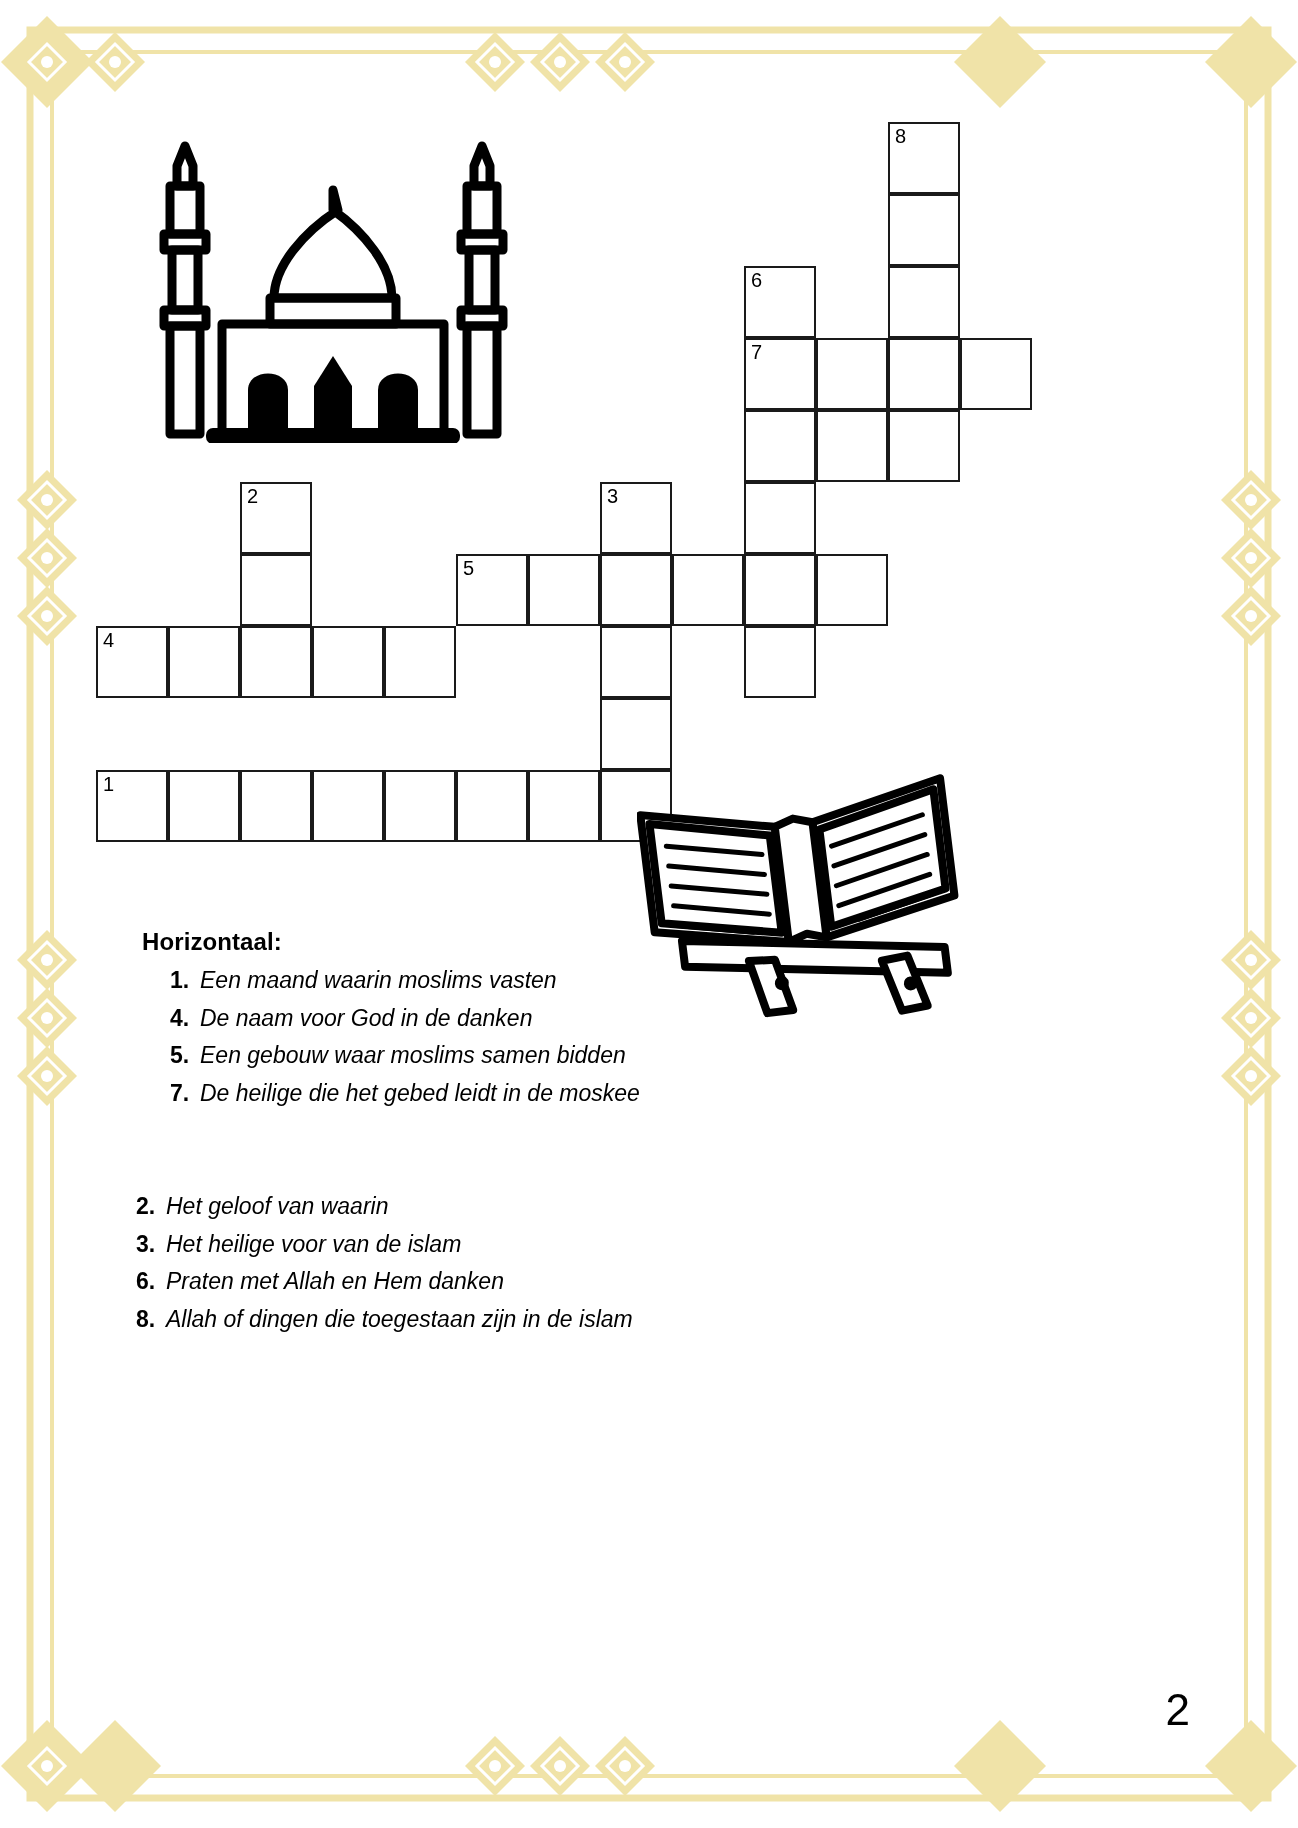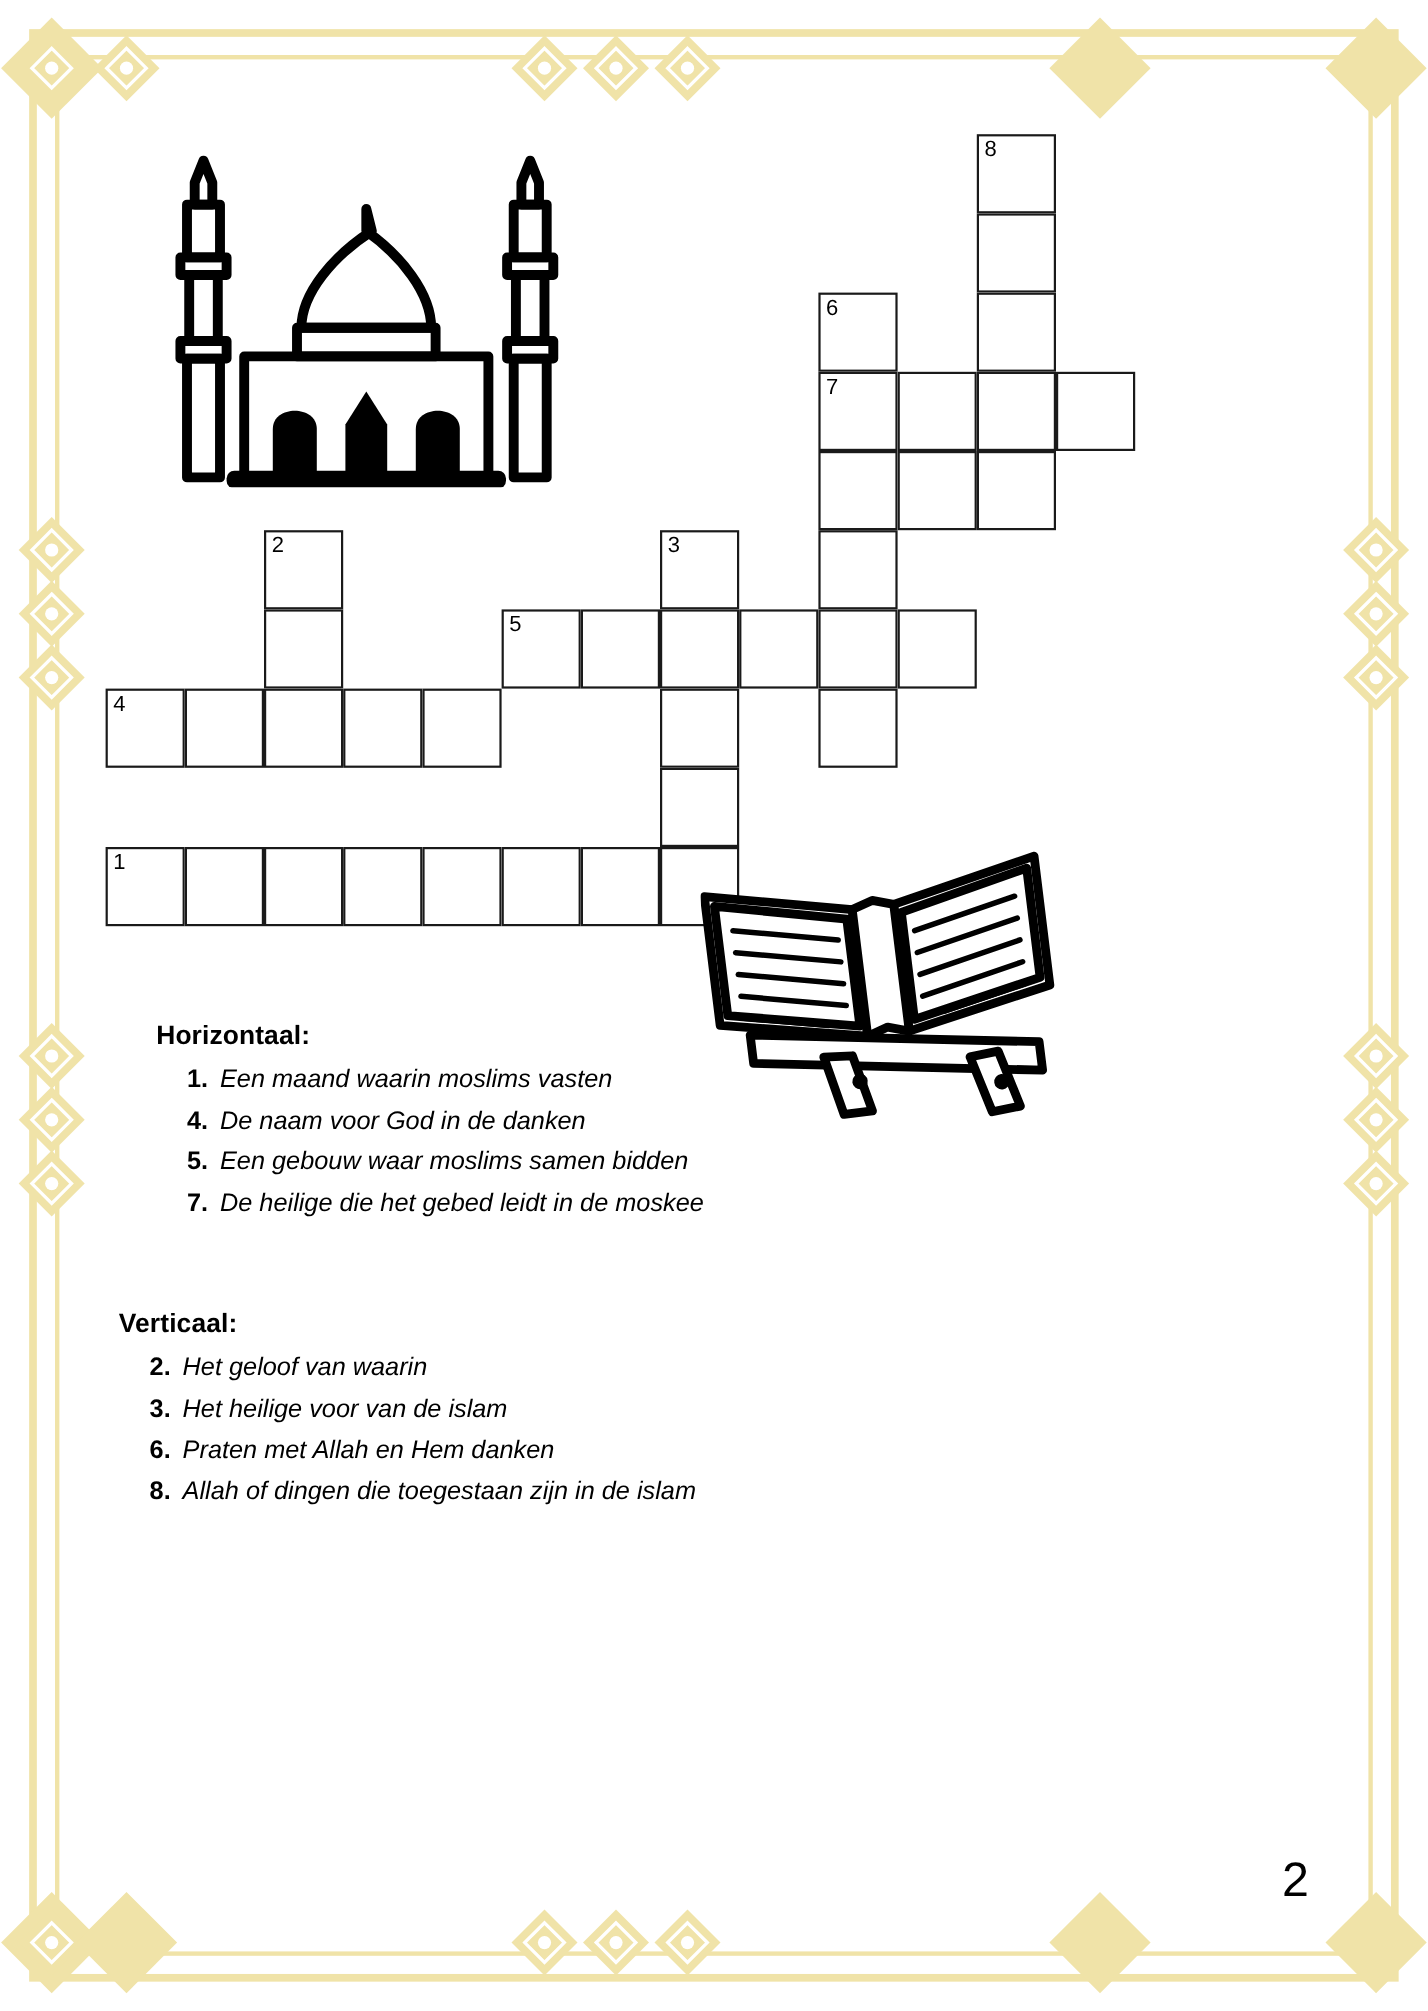--- a/index.html
+++ b/index.html
@@ -317,21 +317,20 @@
         <span class="clue-text">Een gebouw waar moslims samen bidden</span>
       </li>
       <li class="clue-row">
         <span class="clue-num">7.</span>
         <span class="clue-text">De heilige die het gebed leidt in de moskee</span>
       </li>
     </ul>
 </div>
 
 <div class="clue-section" id="section-verticaal">
-  <div class="clue-heading">Verticaal:</div>
   <ul class="clue-list" id="down-list">
       <li class="clue-row">
         <span class="clue-num">2.</span>
         <span class="clue-text">Het geloof van waarin</span>
       </li>
       <li class="clue-row">
         <span class="clue-num">3.</span>
         <span class="clue-text">Het heilige voor van de islam</span>
       </li>
       <li class="clue-row">

